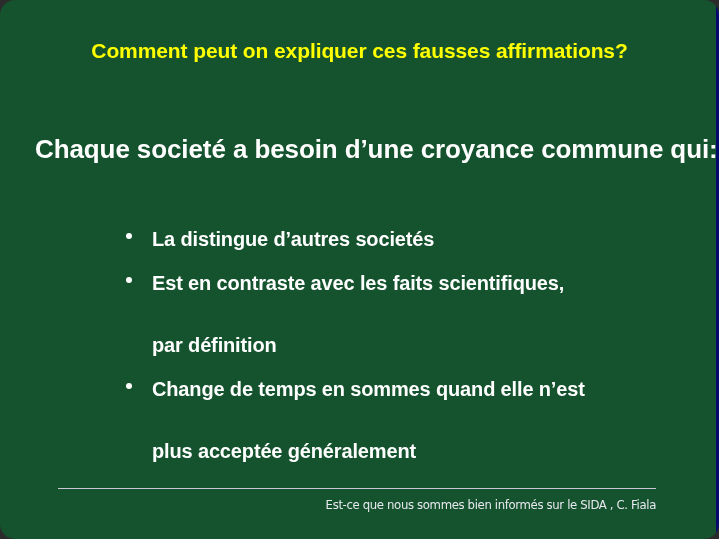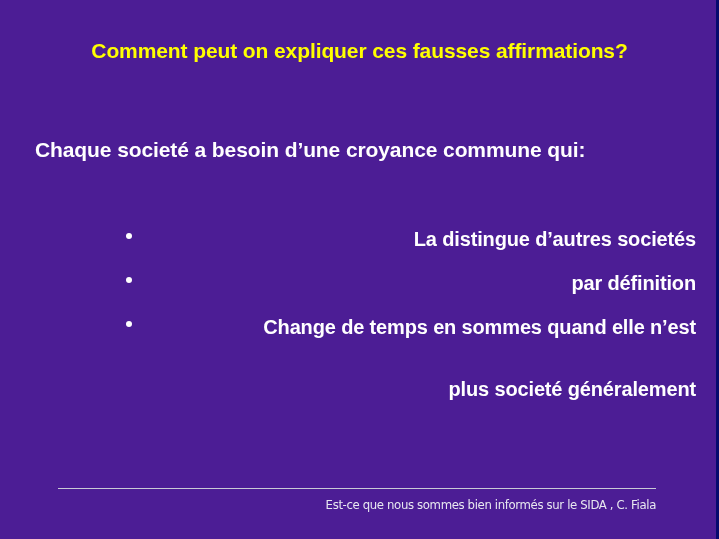--- a/index.html
+++ b/index.html
@@ -4,23 +4,24 @@
 <style>
   html, body {
     margin: 0;
     padding: 0;
     background: #2b2b2b;
   }
   #slide {
     position: relative;
     width: 719px;
     height: 539px;
-    background: #4c1d95;
+    background: #14532d;
     overflow: hidden;
     font-family: "Liberation Sans", sans-serif;
+    border-radius: 15px;
     -webkit-font-smoothing: none;
   }
   #slide-edge-right {
     position: absolute;
     top: 0;
     right: 0;
     width: 3px;
     height: 539px;
     background: #060a6e;
   }
@@ -36,36 +37,35 @@
     letter-spacing: -0.1px;
     line-height: 26px;
     white-space: nowrap;
   }
   .subtitle {
     position: absolute;
     left: 35px;
     top: 136px;
     width: 650px;
     color: #ffffff;
-    font-size: 21px;
+    font-size: 26px;
     font-weight: bold;
     letter-spacing: -0.1px;
     line-height: 27px;
     white-space: nowrap;
   }
   .bullets {
     position: absolute;
     left: 126px;
     top: 226px;
     width: 570px;
   }
   .bullet-item {
     position: relative;
     margin: 0 0 18px 0;
-    text-align: right;
   }
   .bullet-item:last-child {
     margin-bottom: 0;
   }
   .bullet-marker {
     position: absolute;
     left: 0;
     top: 7px;
     width: 6px;
     height: 6px;
@@ -127,29 +127,30 @@
     <div class="bullet-item">
       <span class="bullet-marker"></span>
       <div class="bullet-lines">
         <div class="bullet-line">La distingue d’autres societés</div>
       </div>
     </div>
 
     <div class="bullet-item">
       <span class="bullet-marker"></span>
       <div class="bullet-lines">
+        <div class="bullet-line">Est en contraste avec les faits scientifiques,</div>
         <div class="bullet-line">par définition</div>
       </div>
     </div>
 
     <div class="bullet-item">
       <span class="bullet-marker"></span>
       <div class="bullet-lines">
         <div class="bullet-line">Change de temps en sommes quand elle n’est</div>
-        <div class="bullet-line">plus societé généralement</div>
+        <div class="bullet-line">plus acceptée généralement</div>
       </div>
     </div>
 
   </div>
 
   <div class="footer-rule"></div>
 
   <div class="footer-text">Est-ce que nous sommes bien informés sur le SIDA , C. Fiala</div>
 
 </div>

